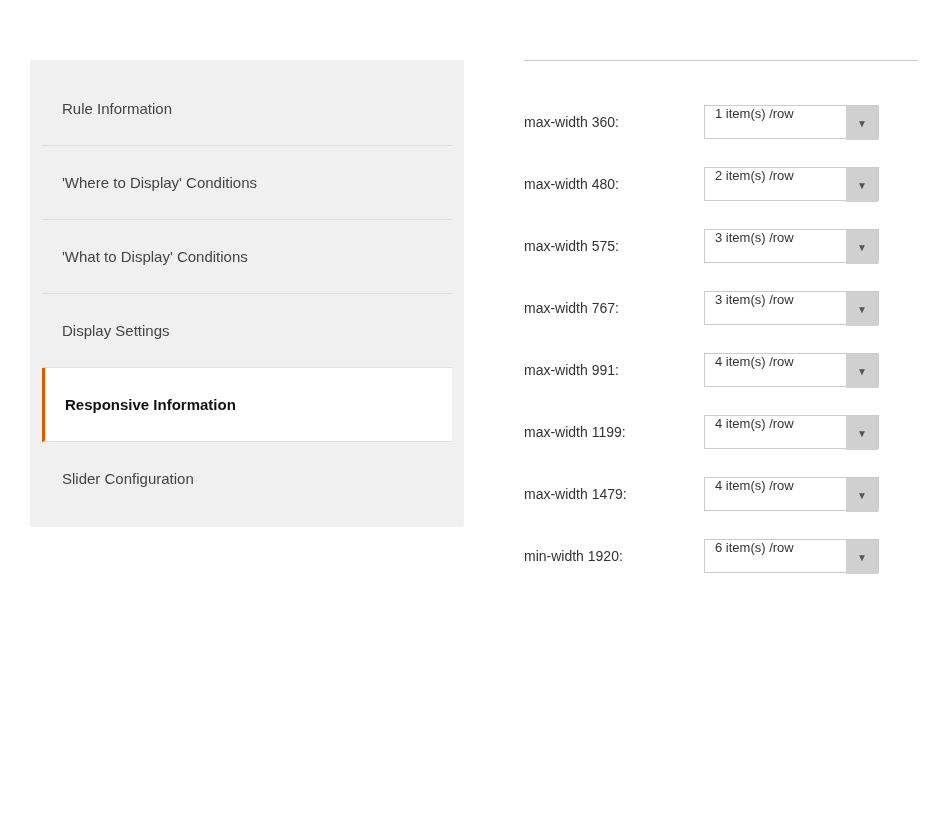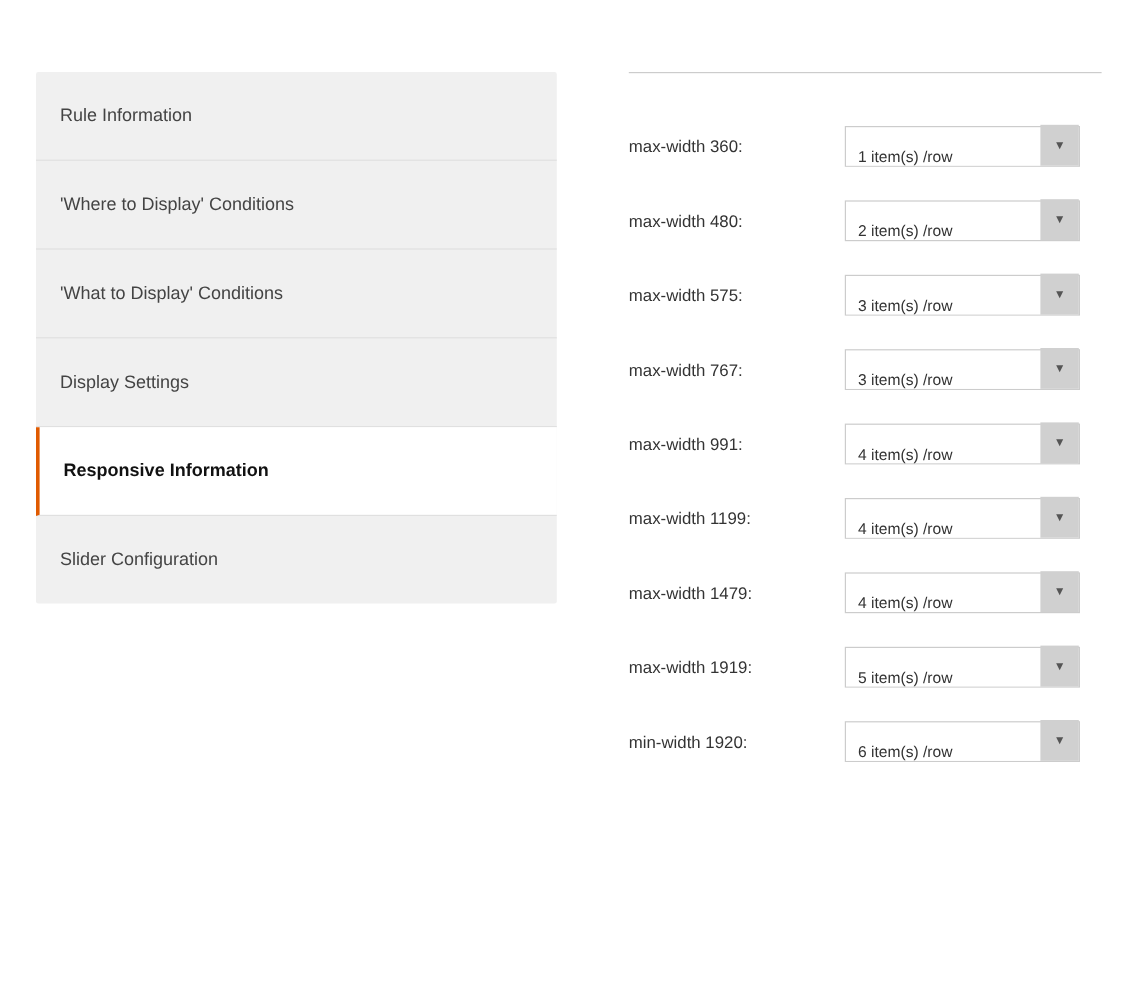--- a/index.html
+++ b/index.html
@@ -21,21 +21,21 @@
       padding: 60px 30px 30px 30px;
       gap: 60px;
     }
 
     
     .sidebar {
       width: 434px;
       flex-shrink: 0;
       background: #f0f0f0;
       border-radius: 2px;
-      padding: 0;
+      padding: 12px;
       align-self: flex-start;
     }
 
     .sidebar-item {
       padding: 28px 20px;
       cursor: pointer;
       border-bottom: 1px solid #e0e0e0;
       position: relative;
     }
 
@@ -85,25 +85,25 @@
     .responsive-label {
       font-weight: normal;
       font-size: 14px;
       color: #333;
       width: 180px;
       flex-shrink: 0;
     }
 
     .responsive-select-wrapper {
       display: flex;
-      align-items: flex-end;
+      align-items: flex-start;
       border: 1px solid #ccc;
       background: #fff;
       height: 34px;
-      width: 196px;
+      width: 175px;
     }
 
     .responsive-select-value {
       flex: 1;
       padding: 0 10px;
       font-size: 13px;
       color: #333;
       background: #fff;
     }
 
@@ -184,27 +184,20 @@
           </div>
         </div>
         <div class="responsive-row">
           <span class="responsive-label">max-width 1479:</span>
           <div class="responsive-select-wrapper">
             <span class="responsive-select-value">4 item(s) /row</span>
             <div class="responsive-select-arrow"></div>
           </div>
         </div>
         <div class="responsive-row">
-          <span class="responsive-label">max-width 1919:</span>
-          <div class="responsive-select-wrapper">
-            <span class="responsive-select-value">5 item(s) /row</span>
-            <div class="responsive-select-arrow"></div>
-          </div>
-        </div>
-        <div class="responsive-row">
           <span class="responsive-label">min-width 1920:</span>
           <div class="responsive-select-wrapper">
             <span class="responsive-select-value">6 item(s) /row</span>
             <div class="responsive-select-arrow"></div>
           </div>
         </div>
       </div>
   </div>
 </div>
 

